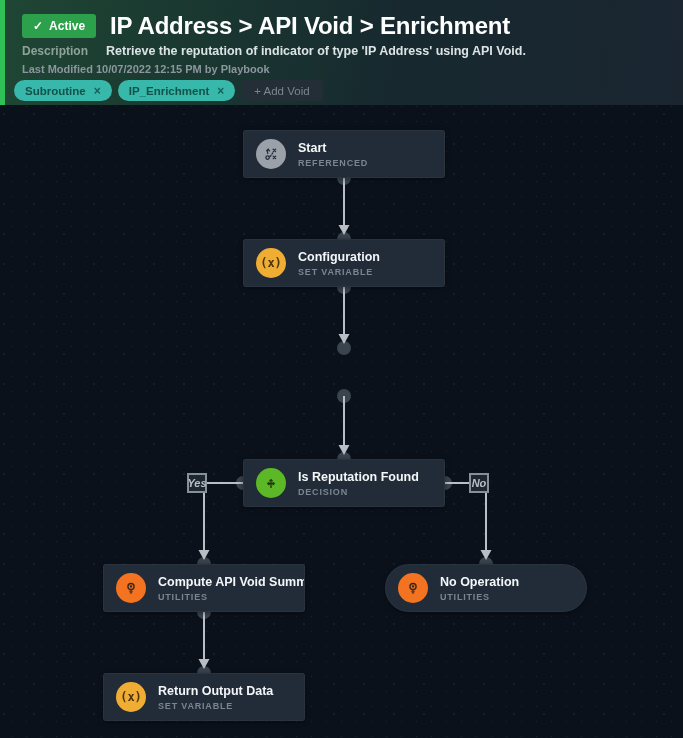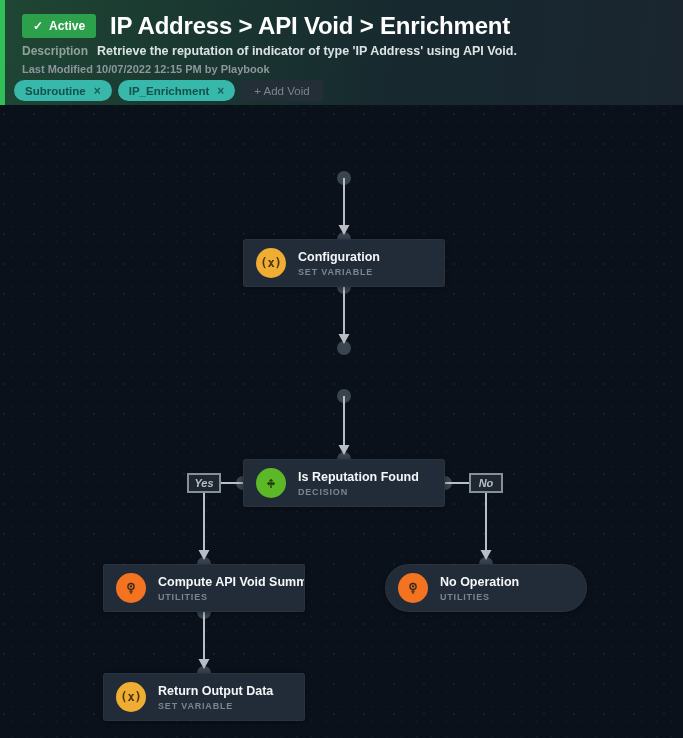--- a/index.html
+++ b/index.html
@@ -16,21 +16,21 @@
     background:linear-gradient(96deg,#1f4634 0%,#1b3b31 22%,#17292f 58%,#1a2530 100%);
   }
   .accent-bar{position:absolute;left:0;top:0;width:5px;height:105px;background:#2fc157;}
   .row1{position:absolute;left:22px;top:12px;display:flex;align-items:center;gap:14px;}
   .status-badge{
     display:inline-flex;align-items:center;gap:6px;
     background:#2da04c;color:#fff;font-size:12px;font-weight:bold;
     padding:5px 11px;border-radius:3px;cursor:pointer;
   }
   .page-title{color:#fff;font-size:24px;font-weight:bold;letter-spacing:-.2px;}
-  .row2{position:absolute;left:22px;top:44px;display:flex;align-items:center;gap:9px;}
+  .row2{position:absolute;left:22px;top:44px;display:flex;align-items:center;gap:18px;}
   .desc-label{color:#8fa29a;font-size:12px;font-weight:bold;}
   .desc-text{color:#dce3e5;font-size:12.5px;font-weight:bold;}
   .row3{position:absolute;left:22px;top:63px;color:#8d969e;font-size:11px;font-weight:bold;}
   .row4{position:absolute;left:14px;top:80px;display:flex;align-items:center;gap:6px;}
   .tag-pill{
     display:inline-flex;align-items:center;height:21px;padding:0 11px;
     background:#38b7ab;color:#11524b;border-radius:11px;
     font-size:11.5px;font-weight:bold;cursor:pointer;
   }
   .tag-x{margin-left:8px;font-size:12px;color:#176158;cursor:pointer;}
@@ -68,21 +68,21 @@
   .ntext{margin-left:12px;display:flex;flex-direction:column;overflow:hidden;padding-right:8px;}
   .ntitle{color:#f4f6f8;font-size:12.5px;font-weight:bold;white-space:nowrap;}
   .nsub{color:#7b8591;font-size:9px;font-weight:bold;letter-spacing:.09em;margin-top:3px;text-transform:uppercase;white-space:nowrap;}
   .nstrip{
     position:absolute;right:0;top:0;bottom:0;width:25px;
     background:#404c5b;border-radius:0 3px 3px 0;
     display:flex;justify-content:center;align-items:flex-start;padding-top:6px;cursor:pointer;
   }
 
   .edge-label{
-    position:absolute;z-index:3;width:34px;height:20px;
+    position:absolute;z-index:3;width:20px;height:20px;
     background:#1e2730;border:2px solid #878f98;
     color:#b9bfc6;font-size:11px;font-weight:bold;font-style:italic;
     display:flex;align-items:center;justify-content:center;
   }
 
   
   .pos-start{left:243px;top:25px;}
   .pos-config{left:243px;top:134px;}
   .pos-getip{left:243px;top:243px;}
   .pos-decision{left:243px;top:354px;}
@@ -156,20 +156,36 @@
       <g fill="#b9bec5">
         <polygon points="338.5,120 349.5,120 344,130"></polygon>
         <polygon points="338.5,229 349.5,229 344,239"></polygon>
         <polygon points="338.5,340 349.5,340 344,350"></polygon>
         <polygon points="198.5,445 209.5,445 204,455"></polygon>
         <polygon points="480.5,445 491.5,445 486,455"></polygon>
         <polygon points="198.5,554 209.5,554 204,564"></polygon>
       </g>
     </svg>
 
+    <div class="node pos-start">
+      <span class="nicon icon-gray">
+        <svg width="16" height="16" viewBox="0 0 16 16" fill="none" stroke="#263140" stroke-width="1.3" stroke-linecap="round">
+          <path d="M4.7,7.6 C4.1,6 4.3,4.6 5.2,3.5"></path>
+          <path d="M3.7,4.8 L5.2,3.3 L6.5,4.9"></path>
+          <path d="M10.2,3.2 l2.4,2.4 M12.6,3.2 l-2.4,2.4"></path>
+          <path d="M10.2,10.2 l2.4,2.4 M12.6,10.2 l-2.4,2.4"></path>
+          <circle cx="4.6" cy="11.6" r="1.7"></circle>
+          <path d="M6.7,10.7 C8.4,9.5 9.3,7.4 10.3,6.2" stroke-dasharray="1.6 1.6"></path>
+        </svg>
+      </span>
+      <span class="ntext">
+        <span class="ntitle">Start</span>
+        <span class="nsub">REFERENCED</span>
+      </span>
+    </div>
 
     <div class="node pos-config">
       <span class="nicon icon-amber">
         <span class="glyph-text">(x)</span>
       </span>
       <span class="ntext">
         <span class="ntitle">Configuration</span>
         <span class="nsub">SET VARIABLE</span>
       </span>
     </div>

